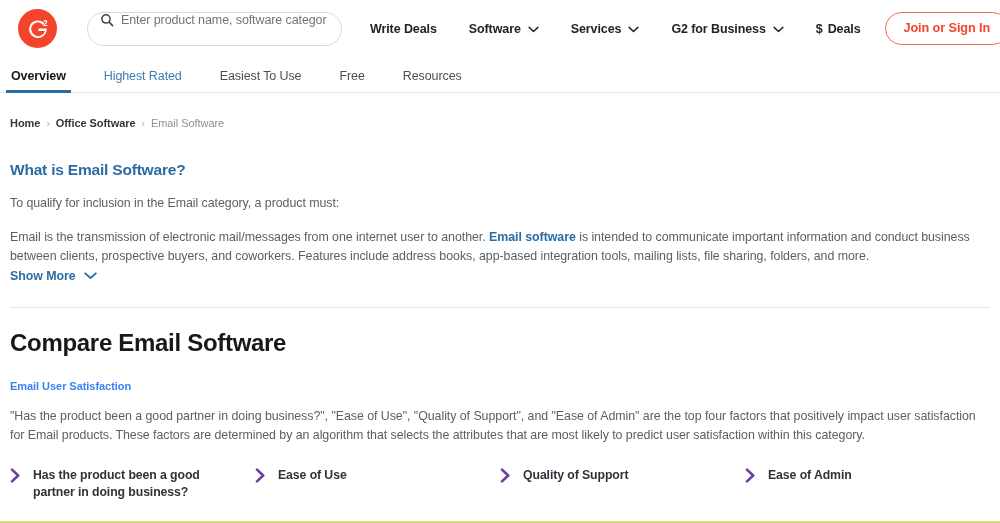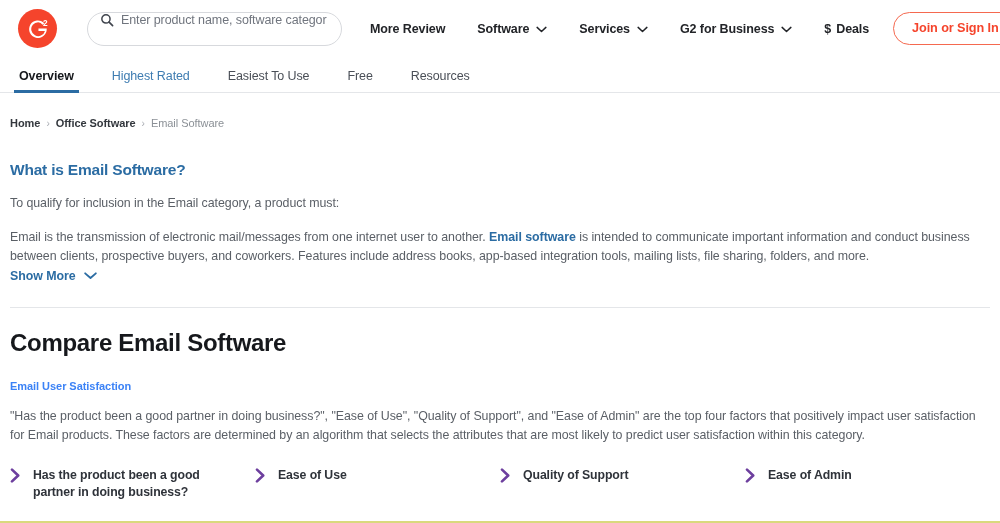--- a/index.html
+++ b/index.html
@@ -106,21 +106,21 @@
     white-space: nowrap;
     margin-right: 10px;
     letter-spacing: -0.1px;
   }
 
   
   .tabs {
     height: 36px;
     display: flex;
     align-items: flex-end;
-    padding-left: 19px;
+    padding-left: 11px;
     border-bottom: 1px solid #e4e6e9;
     background: #fff;
   }
   .tab {
     font-size: 12.5px;
     color: #4a4f57;
     padding: 0 0 9px 0;
     margin-right: 38px;
     cursor: pointer;
     position: relative;
@@ -284,21 +284,21 @@
         <circle cx="6.8" cy="6.8" r="4.7" stroke="#3f444d" stroke-width="1.7"></circle>
         <line x1="10.4" y1="10.4" x2="14.4" y2="14.4" stroke="#3f444d" stroke-width="1.9" stroke-linecap="round"></line>
       </svg>
     </span>
     <input class="search-input" type="text" placeholder="Enter product name, software categor" style="">
   </div>
 
   <div class="nav">
 
     <div class="nav-item">
-      <span>More Review</span>
+      <span>Write Deals</span>
     </div>
 
     <div class="nav-item">
       <span>Software</span>
       <span class="caret">
         <svg width="11" height="7" viewBox="0 0 12 8">
             <path d="M1 1.6l5 4.6 5-4.6" stroke="#222428" stroke-width="1.7" fill="none" stroke-linecap="round" stroke-linejoin="round"></path>
           </svg>
       </span>
     </div>

